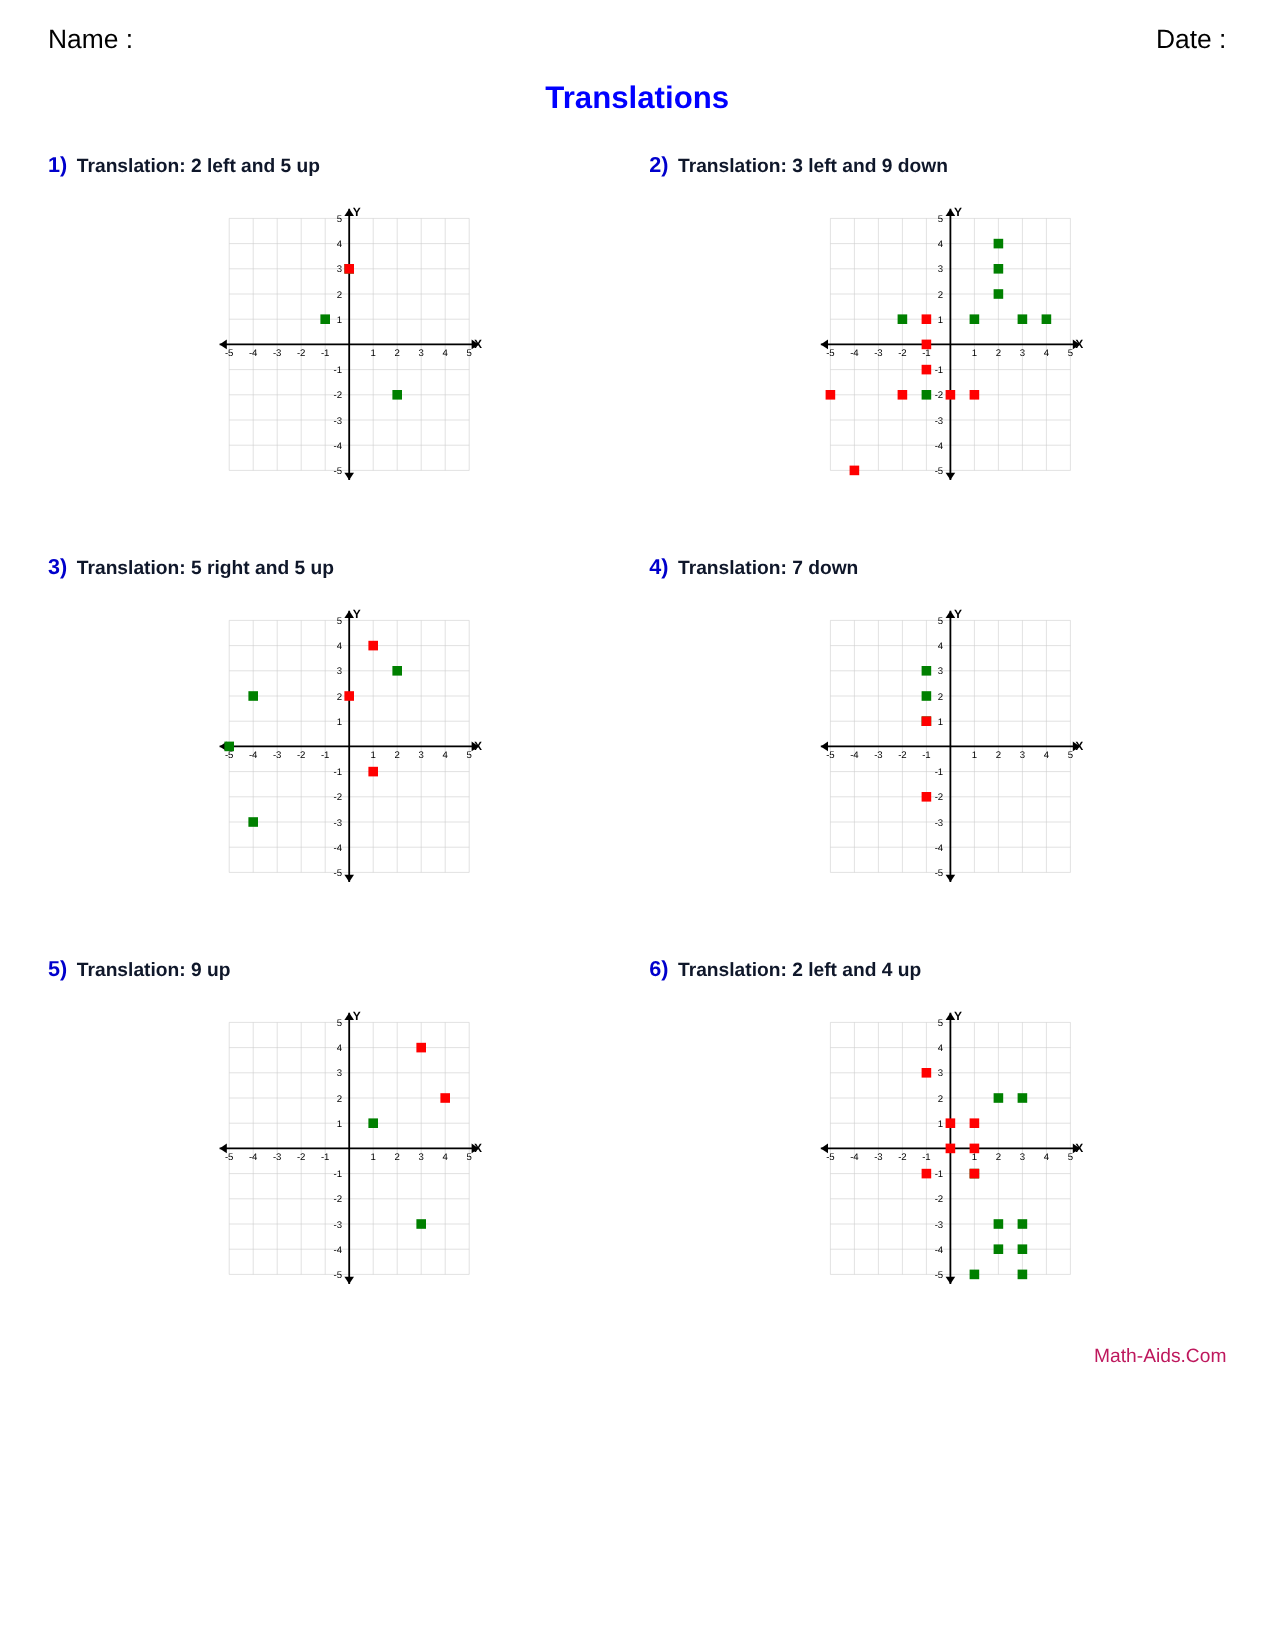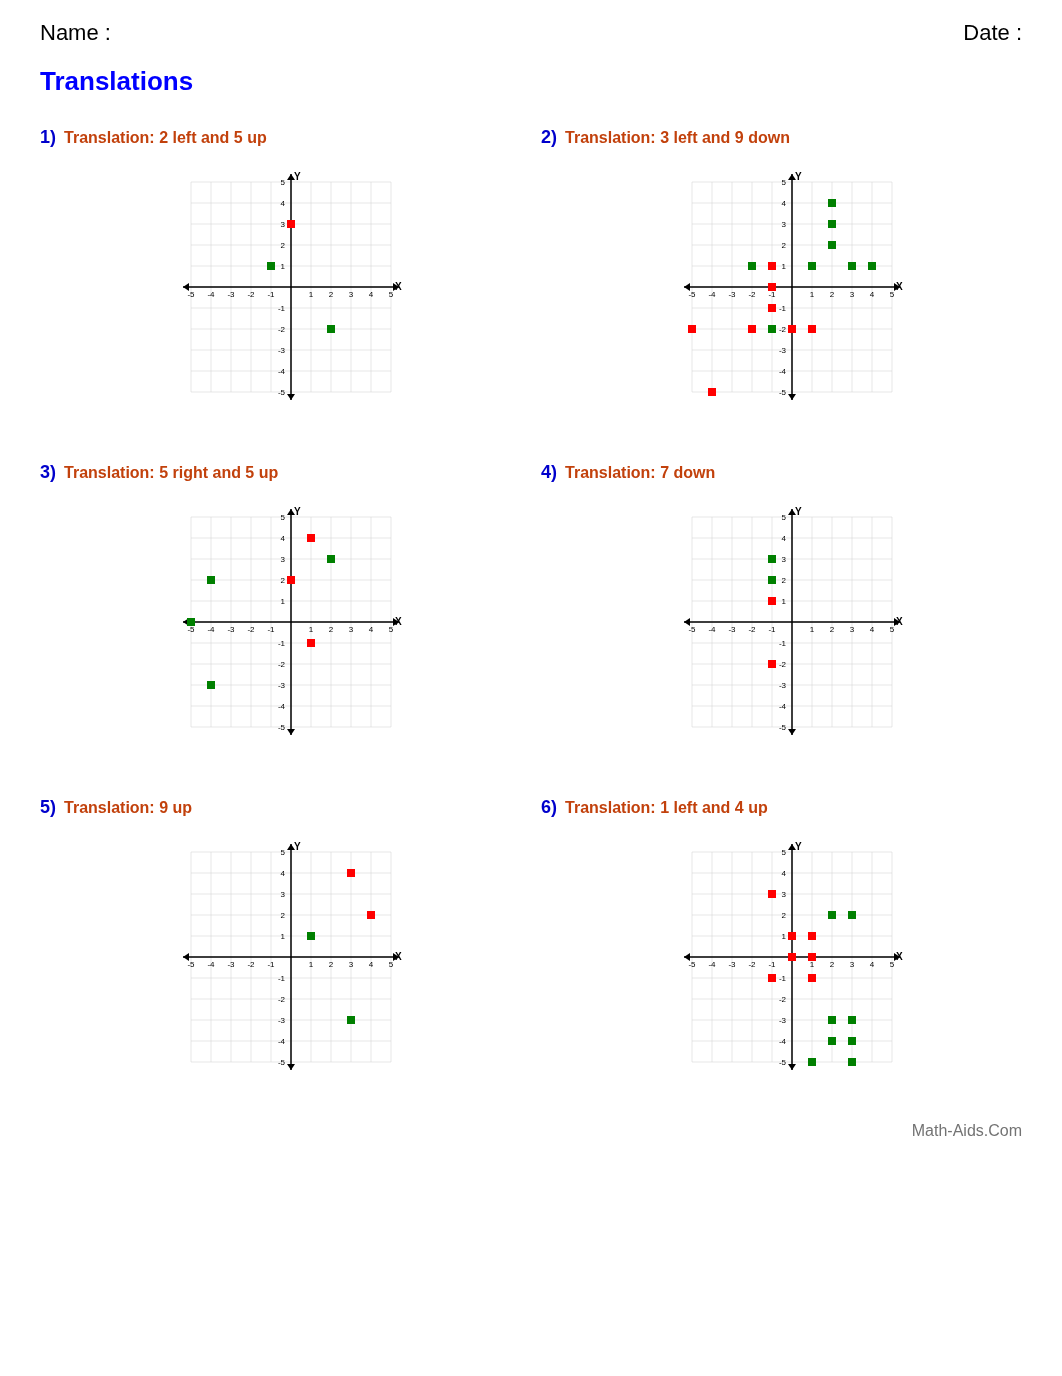--- a/index.html
+++ b/index.html
@@ -15,21 +15,21 @@
       display: flex;
       justify-content: space-between;
       margin-bottom: 4px;
       text-align: right;
     }
     .header-label {
       font-size: 22px;
       font-weight: normal;
     }
     .page-title {
-      text-align: left;
+      text-align: center;
       font-size: 26px;
       font-weight: bold;
       color: #0000ff;
       margin: 20px 0 30px 0;
     }
     .problems-grid {
       display: grid;
       grid-template-columns: 1fr 1fr;
       gap: 40px 20px;
     }
@@ -39,39 +39,39 @@
       align-items: flex-start;
     }
     .problem-label {
       font-size: 18px;
       color: #0000cc;
       margin-bottom: 6px;
       font-weight: bold;
     }
     .problem-desc {
       font-size: 16px;
-      color: #c2410c;
+      color: #0f172a;
       font-weight: bold;
       margin-bottom: 4px;
     }
     .graph-container {
       position: relative;
       width: 280px;
       height: 260px;
       margin: 0 auto;
     }
     .graph-svg {
       width: 280px;
       height: 260px;
     }
     .footer {
       text-align: right;
       margin-top: 30px;
       font-size: 16px;
-      color: #737373;
+      color: #be185d;
     }
     .problem-header {
       display: flex;
       align-items: baseline;
       gap: 8px;
       margin-bottom: 8px;
     }
   </style>
 </head>
 <body>
@@ -408,21 +408,21 @@
           <text x="254" y="128" font-size="10" fill="#000" font-weight="bold">X</text>
           <rect x="166" y="100" width="8" height="8" fill="#008000"></rect>
           <rect x="206" y="184" width="8" height="8" fill="#008000"></rect>
           <rect x="206" y="37" width="8" height="8" fill="#ff0000"></rect>
           <rect x="226" y="79" width="8" height="8" fill="#ff0000"></rect>
         </svg></div>
     </div>
     <div class="problem">
       <div class="problem-header">
         <span class="problem-label">6)</span>
-        <span class="problem-desc">Translation: 1 left and 4 up</span>
+        <span class="problem-desc">Translation: 2 left and 4 up</span>
       </div>
       <div class="graph-container"><svg width="280" height="260" class="graph-svg">
           <line x1="50" y1="20" x2="50" y2="230" stroke="#ccc" stroke-width="0.5"></line>
           <line x1="70" y1="20" x2="70" y2="230" stroke="#ccc" stroke-width="0.5"></line>
           <line x1="90" y1="20" x2="90" y2="230" stroke="#ccc" stroke-width="0.5"></line>
           <line x1="110" y1="20" x2="110" y2="230" stroke="#ccc" stroke-width="0.5"></line>
           <line x1="130" y1="20" x2="130" y2="230" stroke="#ccc" stroke-width="0.5"></line>
           <line x1="150" y1="20" x2="150" y2="230" stroke="#ccc" stroke-width="0.5"></line>
           <line x1="170" y1="20" x2="170" y2="230" stroke="#ccc" stroke-width="0.5"></line>
           <line x1="190" y1="20" x2="190" y2="230" stroke="#ccc" stroke-width="0.5"></line>

